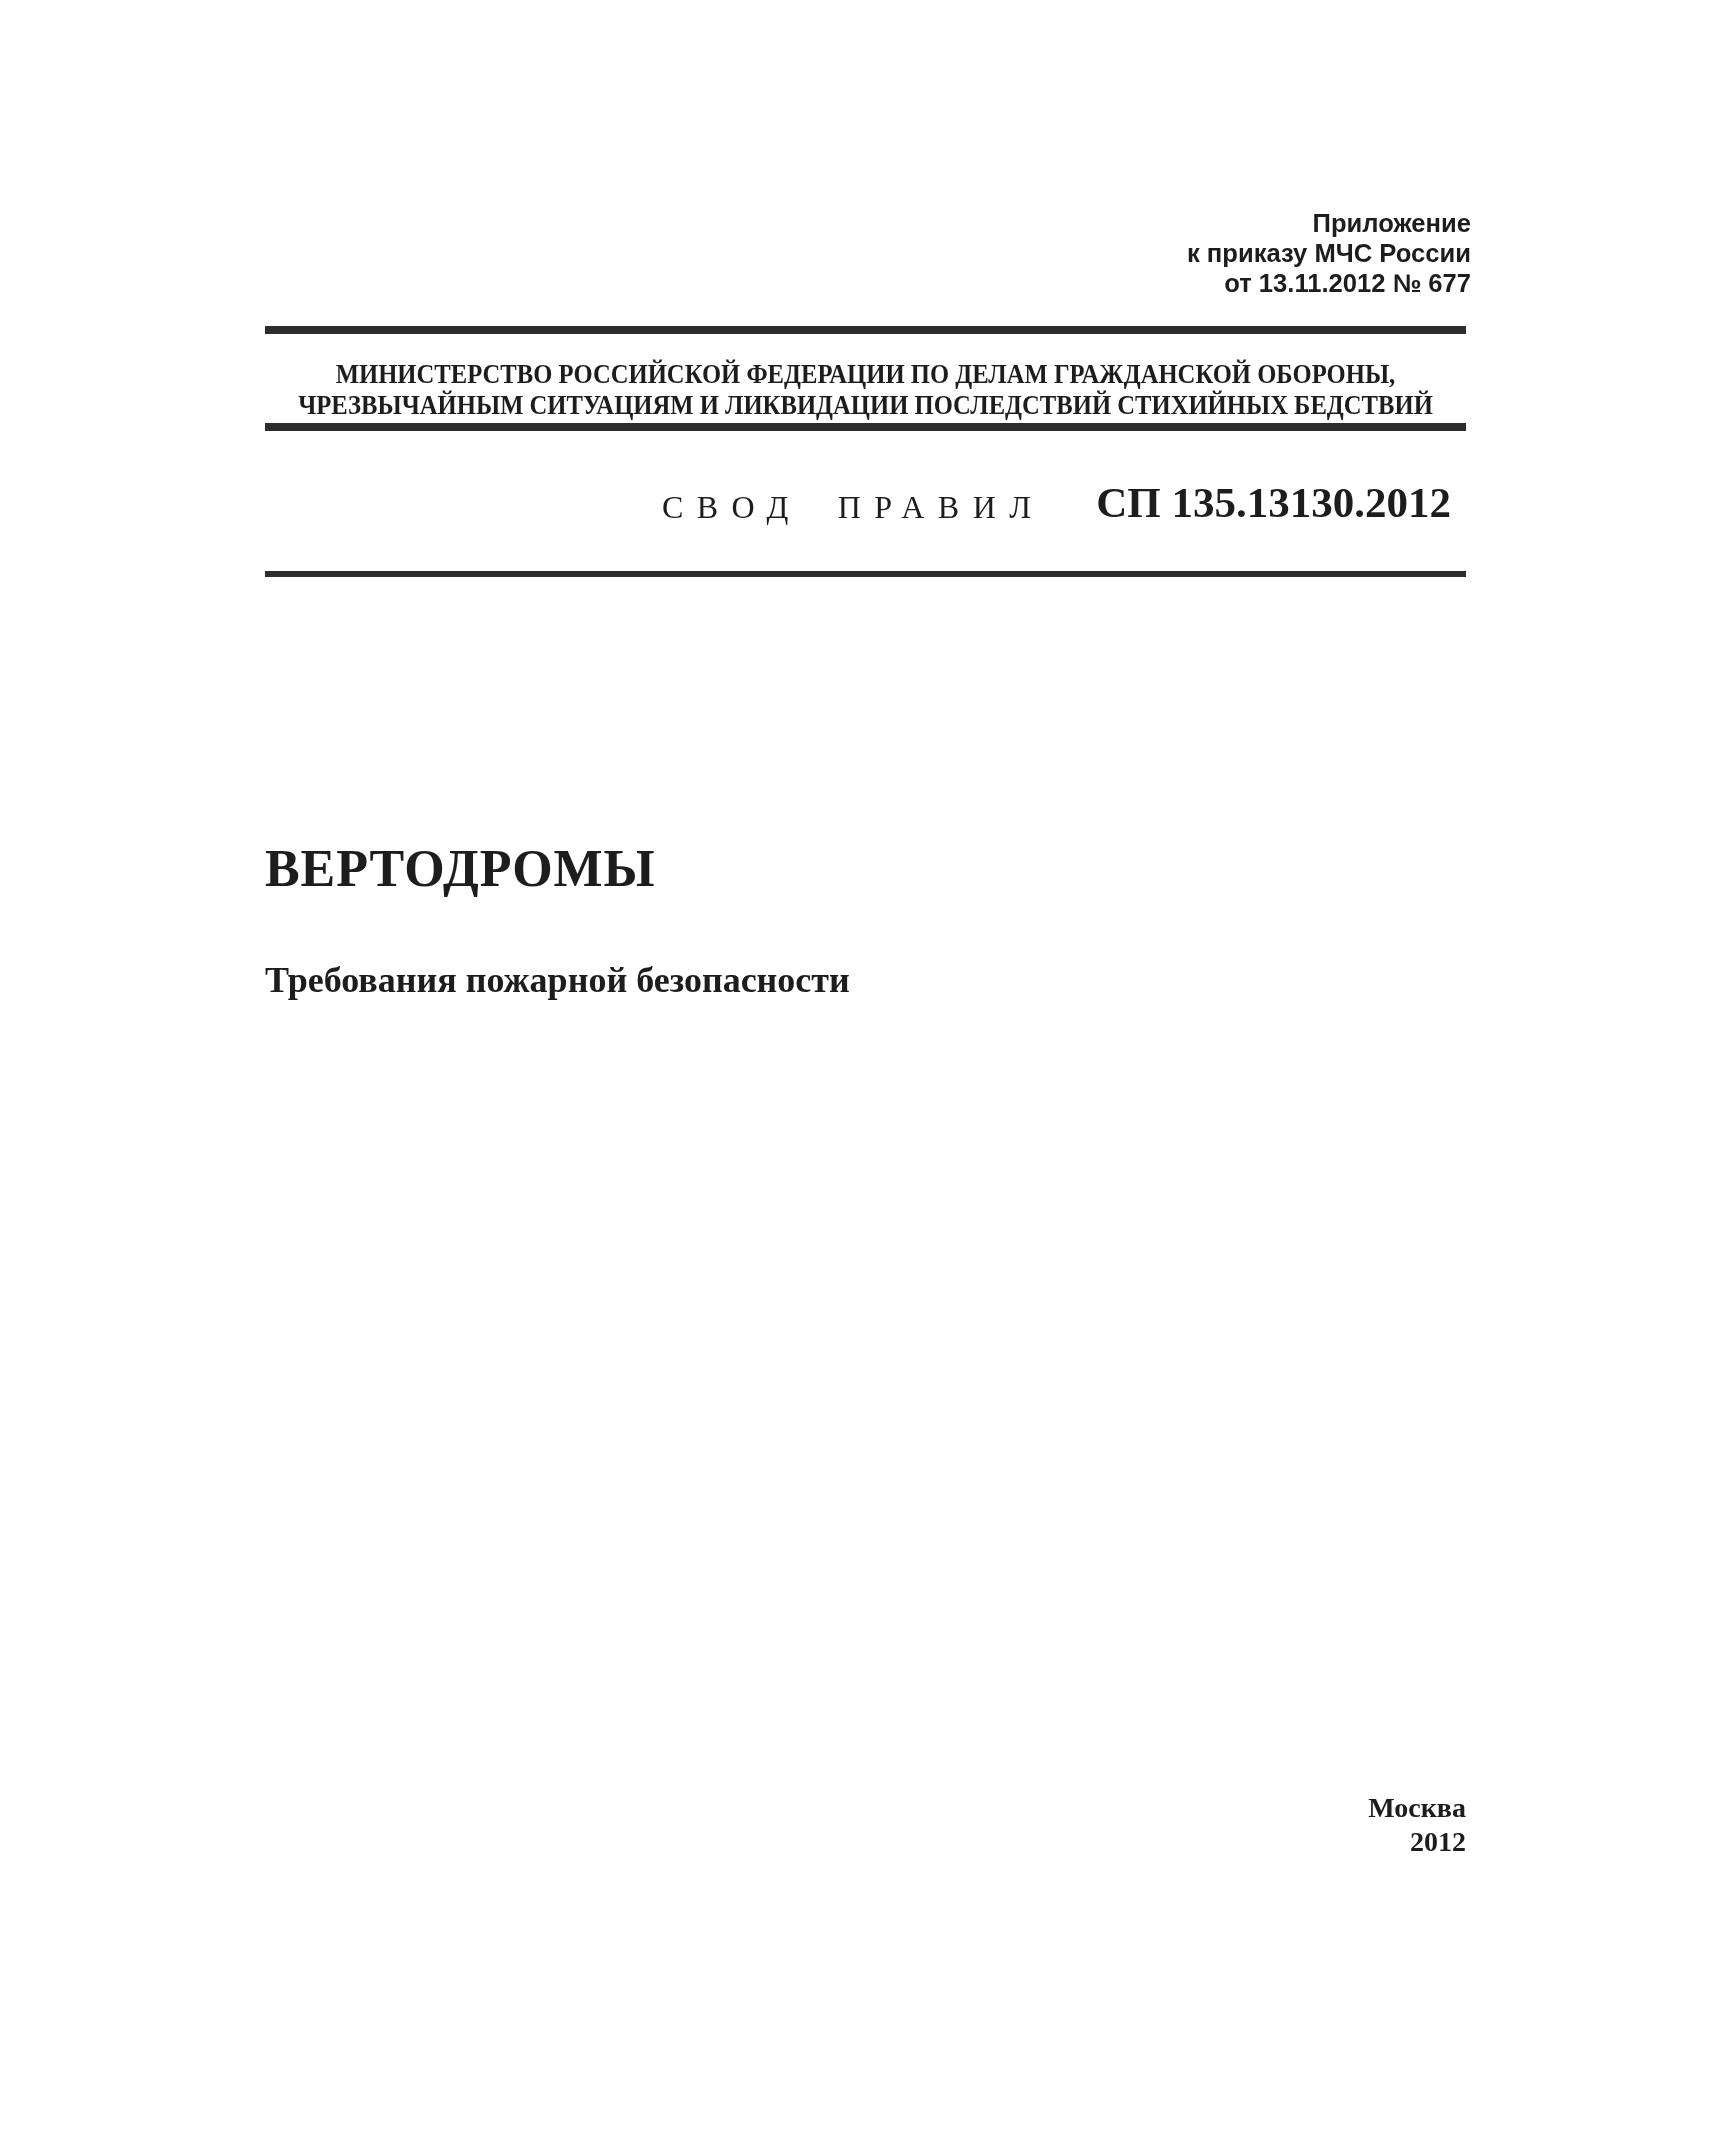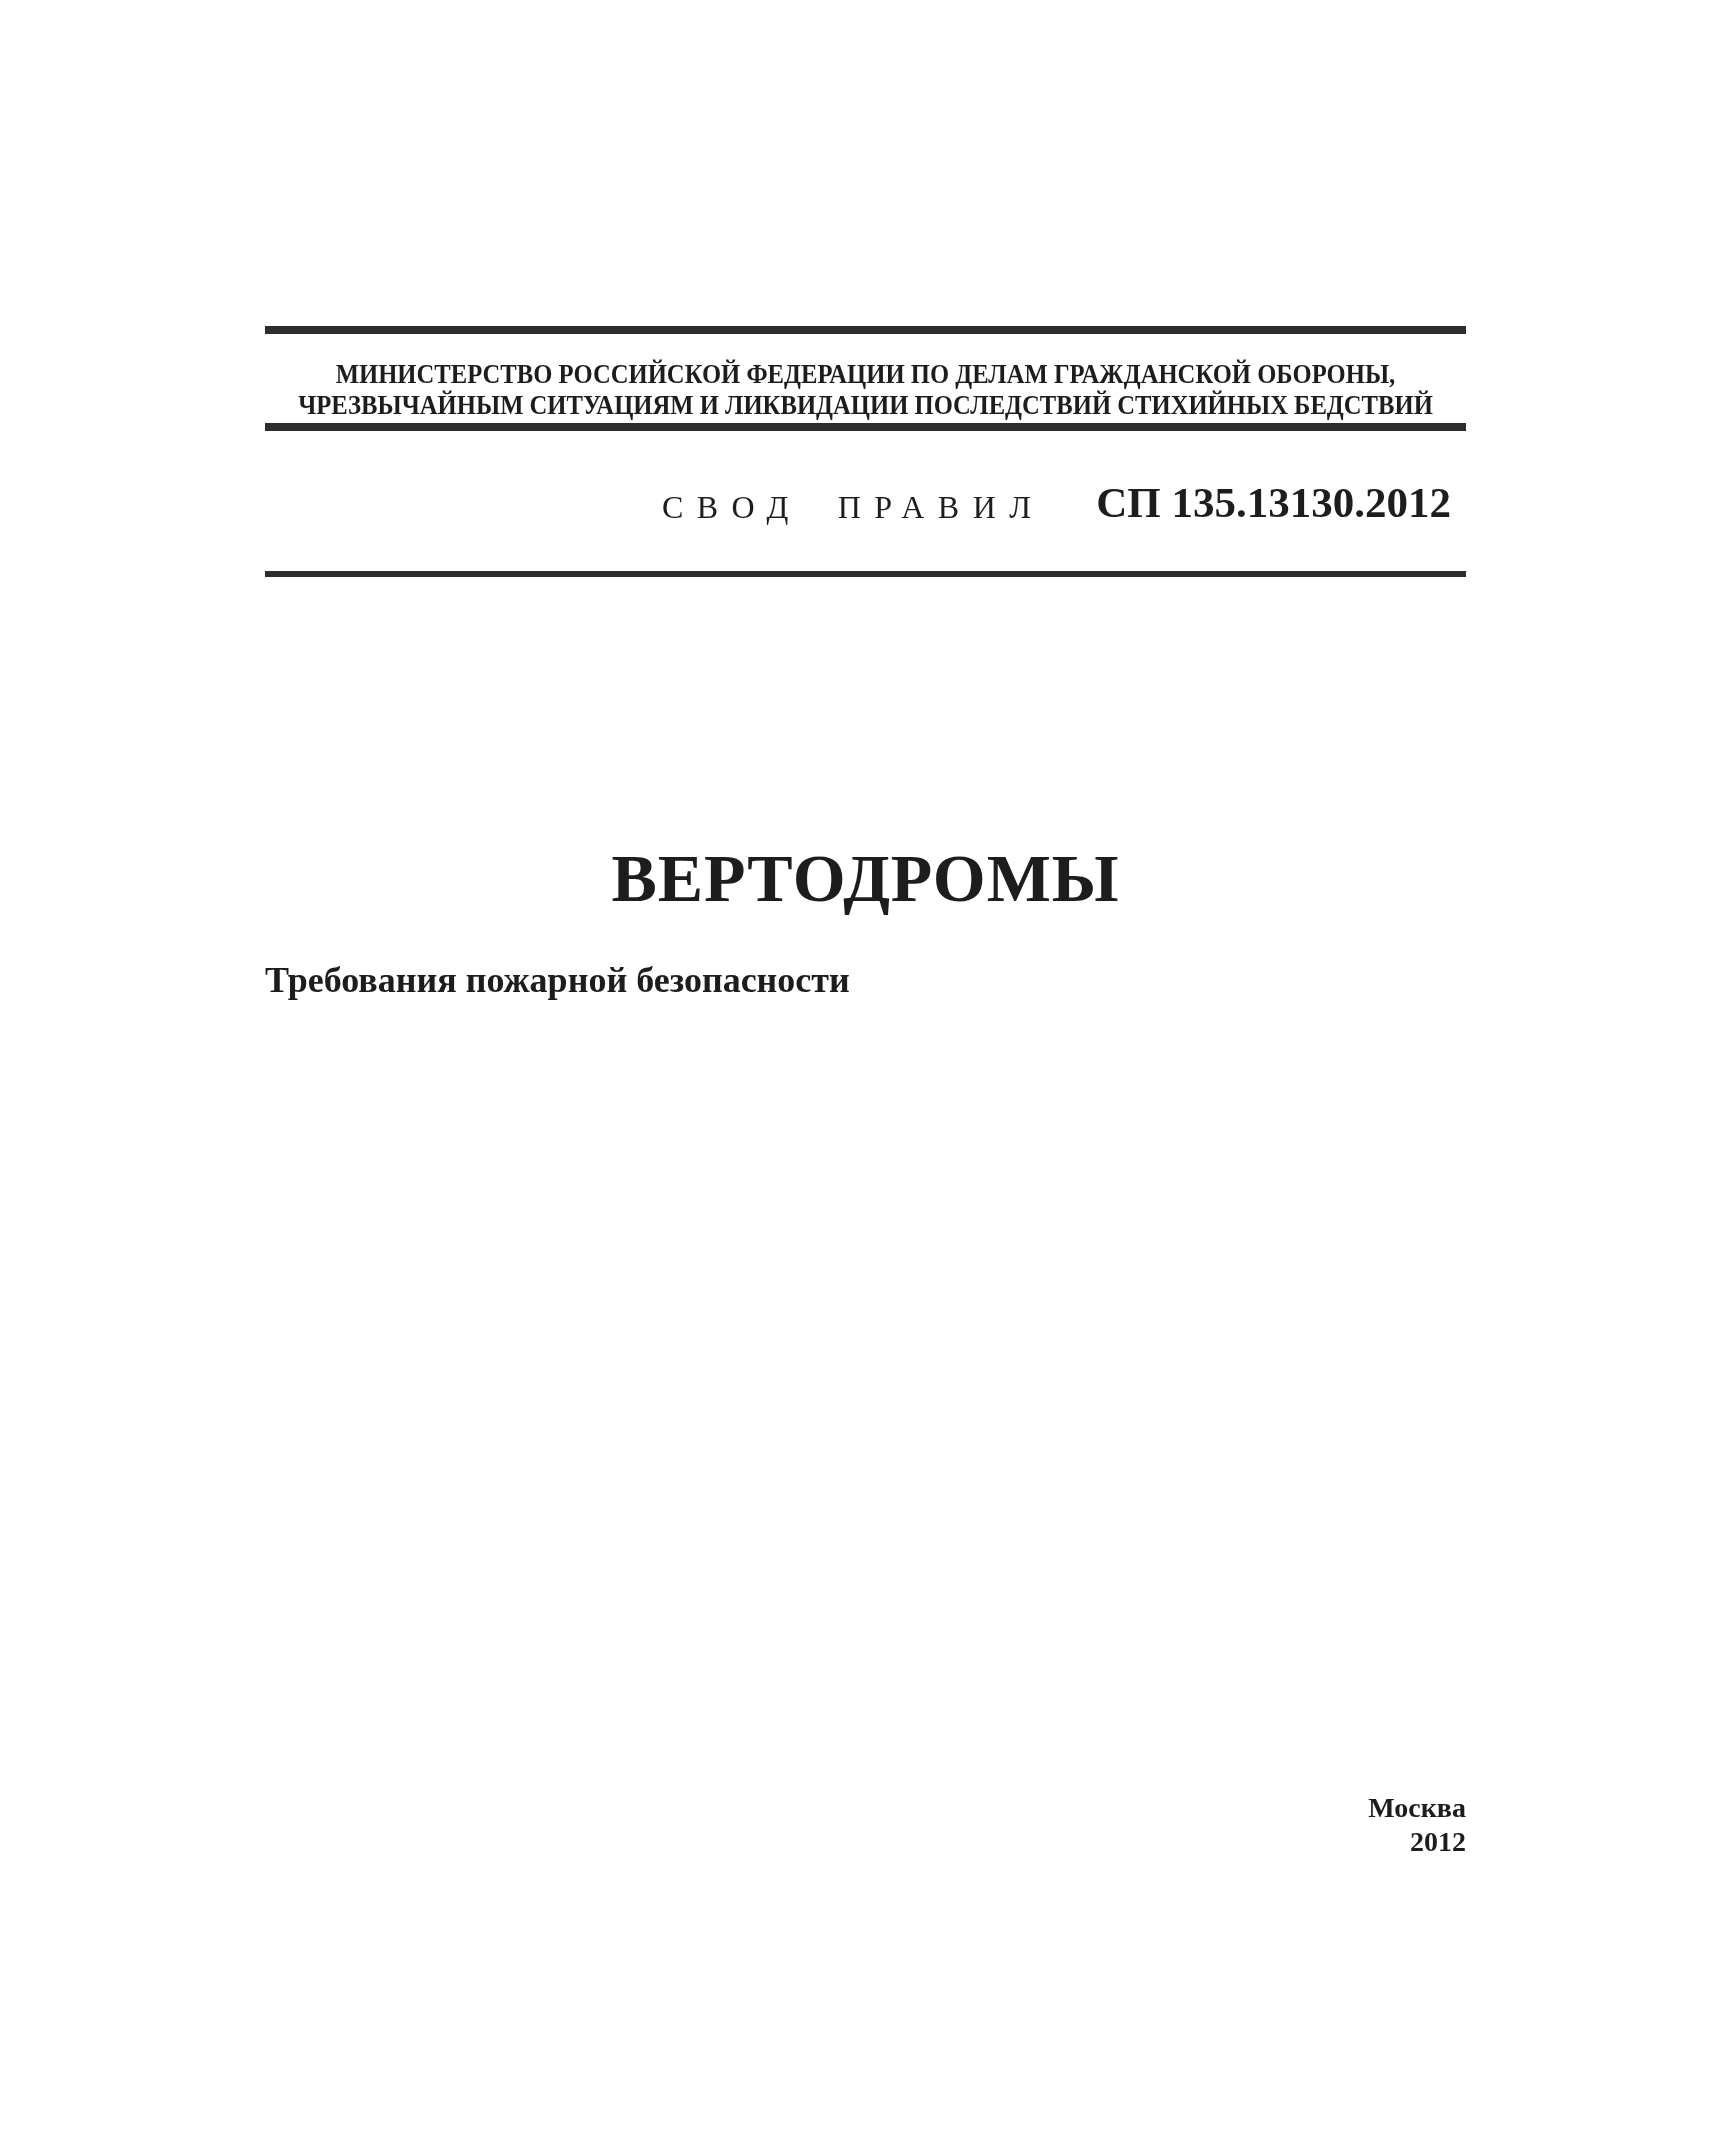--- a/index.html
+++ b/index.html
@@ -78,23 +78,22 @@
     font-size:43px;
     white-space:nowrap;
     margin-left:24px;
   }
   
   .doc-title{
     position:absolute;
     top:839px;
     left:var(--content-left);
     width:var(--content-width);
-    text-align:center;
     font-weight:bold;
-    font-size:68px;
+    font-size:52px;
     letter-spacing:0.9px;
     white-space:nowrap;
   }
   .doc-subtitle{
     position:absolute;
     top:959px;
     left:var(--content-left);
     width:var(--content-width);
     text-align:left;
     font-weight:bold;
@@ -111,20 +110,25 @@
     font-weight:bold;
     font-size:28px;
     line-height:34px;
   }
 </style>
 </head>
 <body>
 
 <div class="page">
 
+  <div class="annotation">
+    <div>Приложение</div>
+    <div>к приказу МЧС России</div>
+    <div>от 13.11.2012 № 677</div>
+  </div>
 
   <div class="rule rule-top"></div>
 
   <div class="ministry">
     <div class="line">МИНИСТЕРСТВО РОССИЙСКОЙ ФЕДЕРАЦИИ ПО ДЕЛАМ ГРАЖДАНСКОЙ ОБОРОНЫ,</div>
     <div class="line">ЧРЕЗВЫЧАЙНЫМ СИТУАЦИЯМ И ЛИКВИДАЦИИ ПОСЛЕДСТВИЙ СТИХИЙНЫХ БЕДСТВИЙ</div>
   </div>
 
   <div class="rule rule-middle"></div>
 

